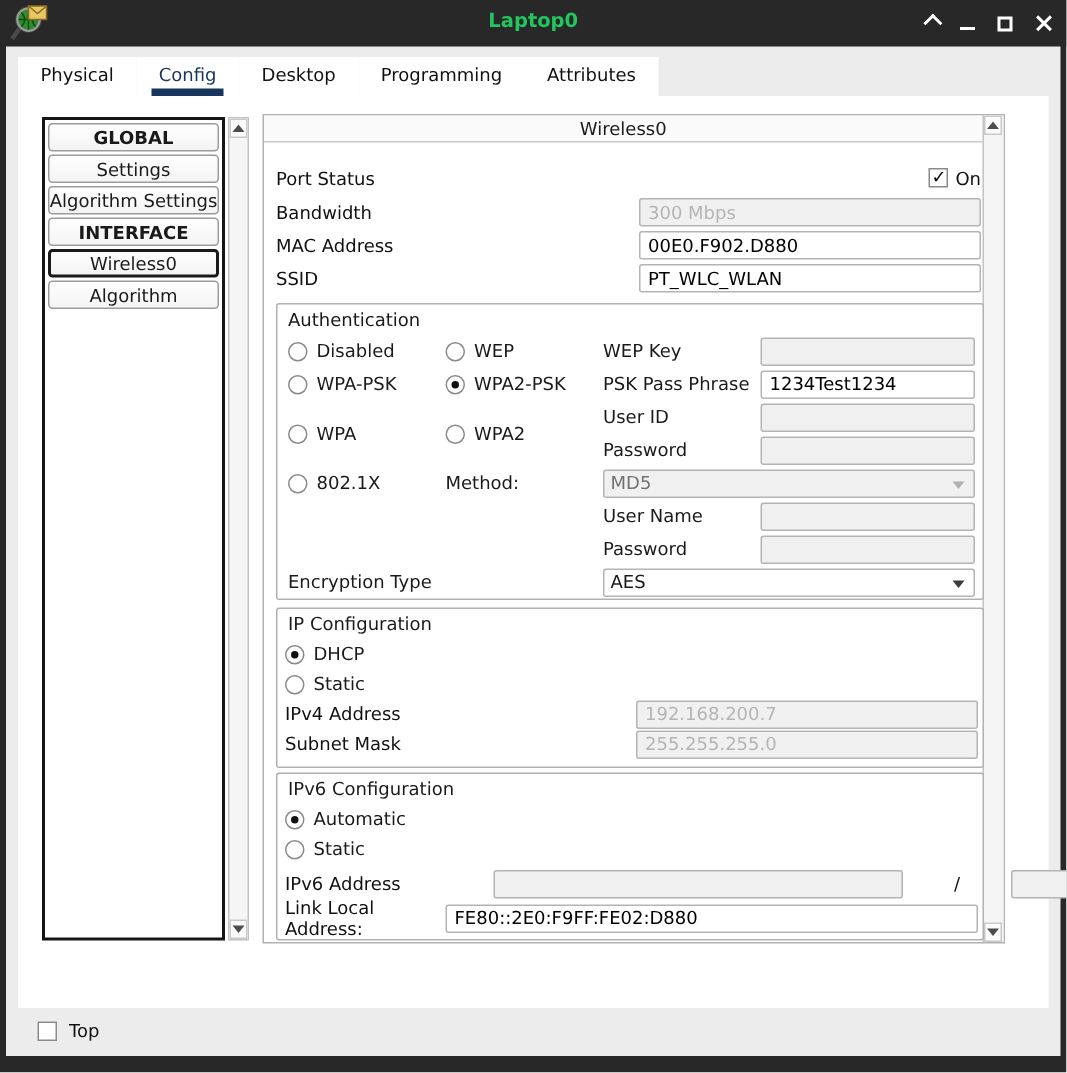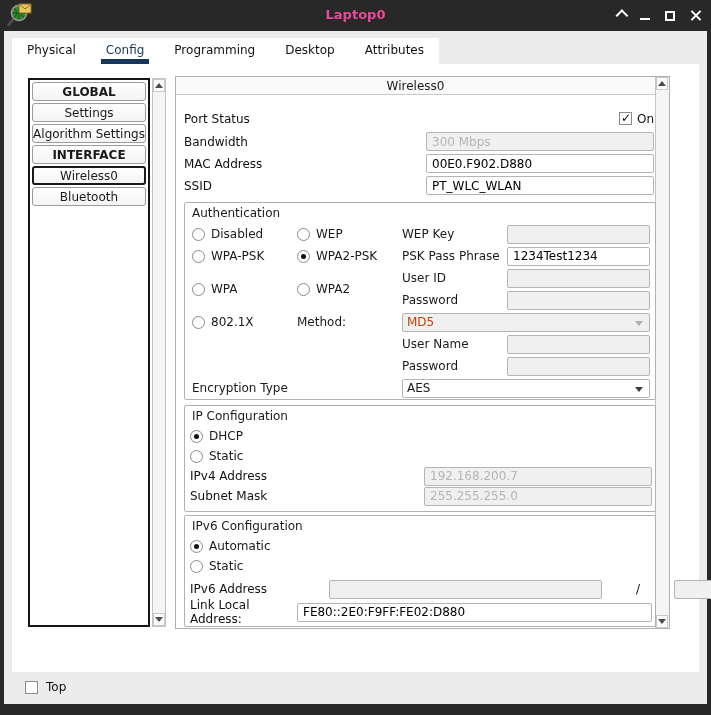--- a/index.html
+++ b/index.html
@@ -3,21 +3,21 @@
 <meta charset="utf-8">
 <style>
   * { margin:0; padding:0; box-sizing:border-box; }
   html,body { width:711px; height:715px; }
   body { font-family:"DejaVu Sans","Liberation Sans",sans-serif; font-size:12px; color:#1a1a1a; }
 
   .window { position:relative; width:711px; height:715px; background:#282828; }
   
   .titlebar { position:absolute; left:0; top:0; width:711px; height:31px; background:#282828; }
   .app-icon { position:absolute; left:6px; top:2px; width:28px; height:28px; }
-  .win-title { position:absolute; left:0; right:0; top:7px; text-align:center; color:#ec4899; font-weight:bold; font-size:13px; }
+  .win-title { position:absolute; left:0; right:0; top:7px; text-align:center; color:#22c55e; font-weight:bold; font-size:13px; }
   .win-controls { position:absolute; right:8px; top:0; height:31px; display:flex; align-items:center; gap:9px; }
   .wc-btn { width:16px; height:16px; display:flex; align-items:center; justify-content:center; color:#fff; cursor:default; }
   .glyph-shade { width:9px; height:9px; border-top:2px solid #fff; border-right:2px solid #fff; transform:rotate(-45deg) translate(1px,1px); }
   .glyph-min { width:10px; height:2px; background:#fff; margin-top:7px; }
   .glyph-max { width:10px; height:10px; border:2px solid #fff; }
   .glyph-close { position:relative; width:11px; height:11px; }
   .glyph-close::before,.glyph-close::after { content:""; position:absolute; left:5px; top:-1px; width:2px; height:13px; background:#fff; }
   .glyph-close::before { transform:rotate(45deg); }
   .glyph-close::after { transform:rotate(-45deg); }
 
@@ -48,21 +48,21 @@
   .panel { position:absolute; left:163px; top:12px; width:495px; height:553px; border:1px solid #b1b1b1; background:#ffffff; }
   .panel-header { position:absolute; left:0; top:0; width:479px; height:18px; background:#fafafa; border-bottom:1px solid #c9c9c9; text-align:center; font-size:12px; line-height:18px; }
   .panel-scroll { position:absolute; right:0; top:0; width:14px; height:551px; border-left:1px solid #c3c3c3; background:#f5f5f5; }
   .panel-content { position:absolute; left:0; top:19px; width:480px; height:532px; }
 
   .row-label { font-size:12px; color:#111; }
   .fld { height:19px; border:1px solid #b4b4b4; border-radius:2px; background:#fff; font-family:inherit; font-size:12px; color:#000; padding:0 5px; width:100%; }
   .fld:disabled,.fld.disabled { background:#f0f0f0; color:#b5b5b5; }
   .dropdown { position:relative; height:19px; border:1px solid #b4b4b4; border-radius:2px; background:#fff; font-size:12px; line-height:17px; padding:0 4px; }
   .dropdown .dd-arrow { position:absolute; right:6px; top:7px; width:0; height:0; border-left:4px solid transparent; border-right:4px solid transparent; border-top:5px solid #3c3c3c; }
-  .dropdown.disabled { background:#f0f0f0; color:#c2410c; }
+  .dropdown.disabled { background:#f0f0f0; color:#737373; }
   .dropdown.disabled .dd-arrow { border-top-color:#b0b0b0; }
 
   
   .radio { display:inline-block; width:13px; height:13px; border:1px solid #8a8a8a; border-radius:50%; background:#fff; position:relative; vertical-align:-2px; margin-right:6px; flex:none; cursor:pointer; }
   .radio.checked::after { content:""; position:absolute; left:3px; top:3px; width:5px; height:5px; border-radius:50%; background:#111; }
   .checkbox { display:inline-block; width:13px; height:13px; border:1px solid #8a8a8a; background:#fff; position:relative; flex:none; cursor:pointer; }
   .checkbox.checked::after { content:"✓"; position:absolute; left:1px; top:-2px; font-size:12px; font-weight:bold; color:#000; }
   .radio-item { display:flex; align-items:center; cursor:pointer; }
 
   
@@ -116,34 +116,34 @@
           <span class="glyph-close"></span>
         </div>
     </div>
   </div>
 
   <div class="body">
 
     <div class="tabbar">
       <div class="tab">Physical</div>
       <div class="tab active">Config</div>
+      <div class="tab">Desktop</div>
       <div class="tab">Programming</div>
-      <div class="tab">Desktop</div>
       <div class="tab">Attributes</div>
     </div>
 
     <div class="pane">
 
       <div class="side-box">
         <div class="side-btn header">GLOBAL</div>
         <div class="side-btn">Settings</div>
         <div class="side-btn">Algorithm Settings</div>
         <div class="side-btn header">INTERFACE</div>
         <div class="side-btn selected">Wireless0</div>
-        <div class="side-btn">Bluetooth</div>
+        <div class="side-btn">Algorithm</div>
       </div>
       <div class="side-scroll">
         <div class="sb-arrow up">
             <span class="tri-up"></span>
           </div>
         <div class="sb-arrow down">
             <span class="tri-down"></span>
           </div>
       </div>
 

